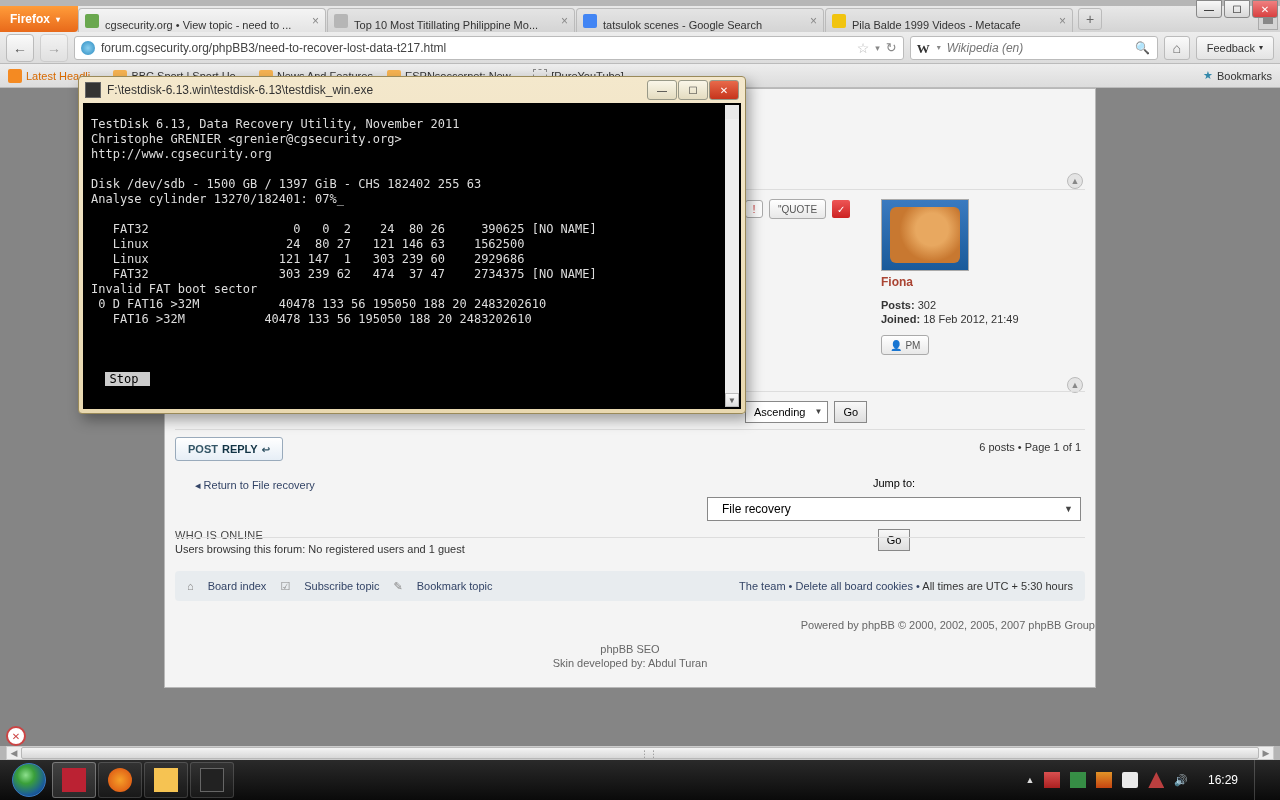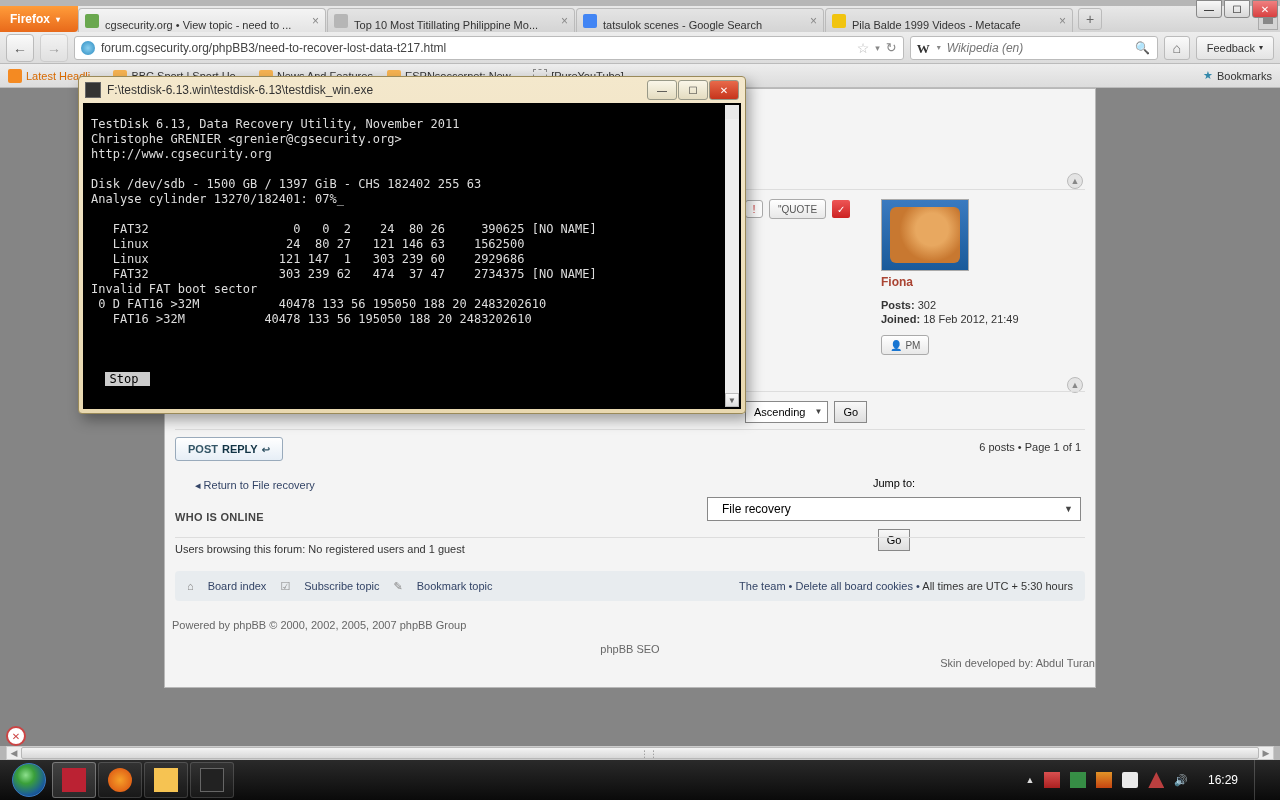--- a/index.html
+++ b/index.html
@@ -79,31 +79,31 @@
 
 .postreply { position: absolute; top: 348px; left: 10px; height: 24px; padding: 0 12px; border: 1px solid #9ab; border-radius: 3px; background: linear-gradient(#fff,#e6eef6); font-size: 11px; color: #356; font-weight: bold; display: inline-flex; align-items: center; gap: 4px; }
 .postreply .b { color: #134; }
 .pagecount { position: absolute; top: 352px; right: 14px; font-size: 11px; color: #333; }
 
 .returnlink { position: absolute; top: 390px; left: 14px; font-size: 11px; color: #346; margin-left: 16px; }
 .jumprow { position: absolute; top: 388px; right: 14px; display: flex; align-items: center; gap: 8px; font-size: 11px; flex-direction: column; }
 .jumprow .sel2 { height: 24px; border: 1px solid #888; background: #fff; padding: 0 28px 0 14px; width: 374px; position: relative; display: inline-flex; align-items: center; font-size: 12px; }
 .jumprow .sel2::after { content: "▼"; position: absolute; right: 7px; top: 6px; font-size: 9px; color: #444; }
 
-.who-head { position: absolute; top: 422px; left: 10px; font-size: 11px; font-weight: bold; color: #444; letter-spacing: 0.3px; }
+.who-head { position: absolute; top: 440px; left: 10px; font-size: 11px; font-weight: normal; color: #444; letter-spacing: 0.3px; }
 .who-line { position: absolute; top: 454px; left: 10px; font-size: 11px; color: #333; }
 
 .footer-bar { position: absolute; top: 482px; left: 10px; right: 10px; height: 30px; background: #e8ecef; border-radius: 4px; display: flex; align-items: center; padding: 0 12px; gap: 14px; font-size: 11px; color: #346; }
 .footer-bar .ico { color: #888; }
 .footer-bar .right { margin-left: auto; color: #346; }
 .footer-bar .right .dim { color: #333; }
 
-.powered { position: absolute; top: 530px; left: 7px; right: 0; text-align: left; font-size: 11px; color: #666; }
+.powered { position: absolute; top: 530px; left: 7px; right: 0; text-align: right; font-size: 11px; color: #666; }
 .seo { position: absolute; top: 554px; left: 0; right: 0; text-align: center; font-size: 11px; color: #666; }
-.skin { position: absolute; top: 568px; left: 0; right: 0; text-align: right; font-size: 11px; color: #666; }
+.skin { position: absolute; top: 568px; left: 0; right: 0; text-align: center; font-size: 11px; color: #666; }
 
 
 .console-window { position: absolute; top: 76px; left: 78px; width: 668px; height: 338px; background: linear-gradient(#f4e8cc,#e8d8b0); border: 1px solid #9a8a5a; border-radius: 4px; box-shadow: 4px 6px 14px rgba(0,0,0,.35); z-index: 500; }
 .console-titlebar { height: 26px; display: flex; align-items: center; padding: 0 6px; gap: 6px; font-size: 12px; color: #333; }
 .console-titlebar .cicon { width: 16px; height: 16px; background: #333; border: 1px solid #666; }
 .console-titlebar .title { flex: 1; }
 .console-titlebar .cbtns { display: flex; gap: 1px; }
 .console-titlebar .cbtn { width: 30px; height: 20px; border: 1px solid #998; background: linear-gradient(#faf6e8,#e4dcc0); display: flex; align-items: center; justify-content: center; font-size: 10px; color: #333; border-radius: 3px; }
 .console-titlebar .cbtn.close { background: linear-gradient(#e86a4a,#c6341c); color: #fff; }
 .console-body { position: absolute; top: 26px; left: 4px; right: 4px; bottom: 4px; background: #000; color: #ddd; font-family: "Lucida Console", Consolas, monospace; font-size: 12px; padding: 14px 8px; white-space: pre; line-height: 15px; }

